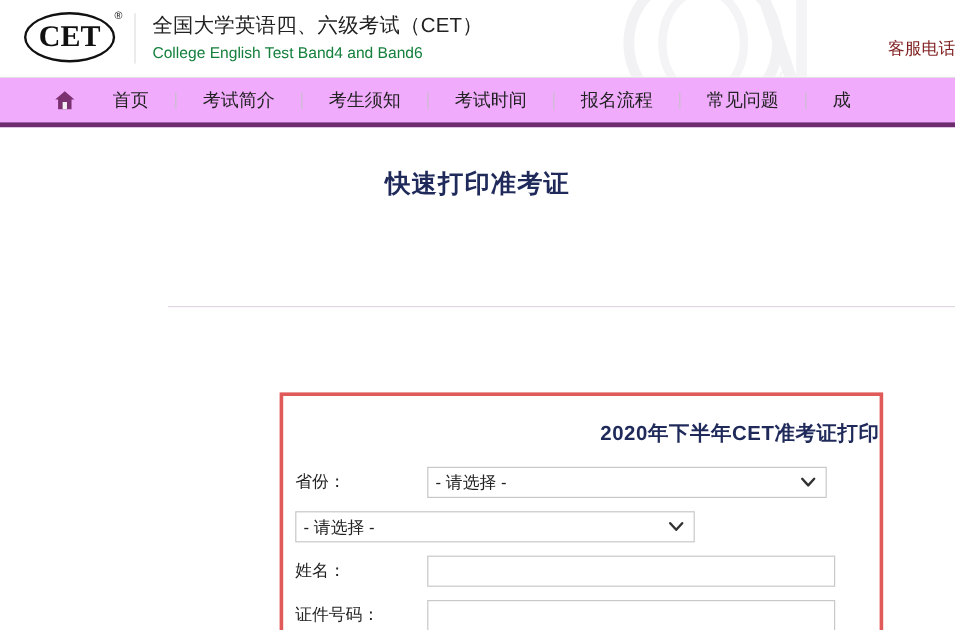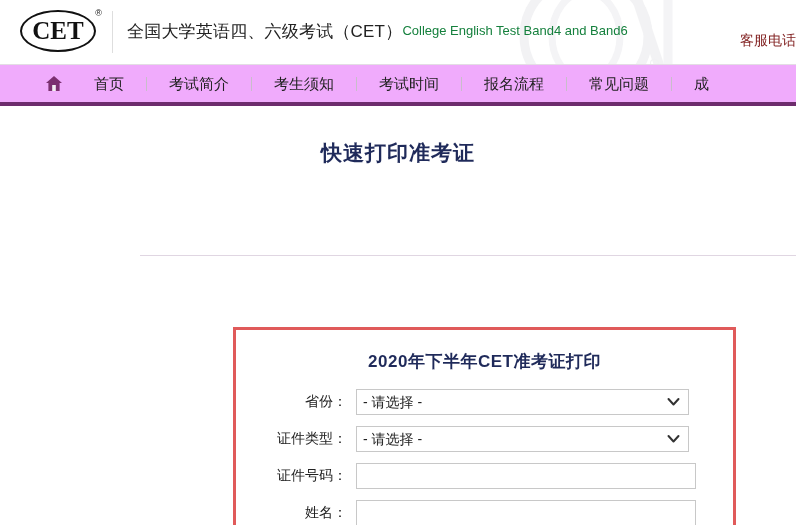--- a/index.html
+++ b/index.html
@@ -64,21 +64,21 @@
     right: 2px; top: 2px;
     font-size: 9px;
     color: #111;
   }
   .header-divider {
     width: 1px;
     height: 42px;
     background: #dedede;
     margin: 0 14px 0 8px;
   }
-  .site-titles { display: flex; flex-direction: row; justify-content: center; }
+  .site-titles { display: flex; flex-direction: column; justify-content: center; }
   .site-title-cn {
     font-size: 17px;
     color: #222;
     letter-spacing: 0.2px;
     line-height: 1.35;
   }
   .site-title-en {
     font-size: 13px;
     color: #15803d;
     line-height: 1.35;
@@ -143,38 +143,38 @@
   }
 
   .form-box {
     position: absolute;
     left: 233px; top: 188px;
     width: 503px; height: 290px;
     border: 3px solid #e05a5a;
     background: transparent;
   }
   .form-heading {
-    text-align: center;
+    text-align: right;
     font-size: 17px;
     font-weight: bold;
     color: #1f2a5a;
     margin-top: 20px;
     letter-spacing: 0.5px;
   }
 
   .form-rows { margin-top: 16px; }
   .form-row {
     display: flex;
     align-items: center;
     margin-bottom: 11px;
     padding-left: 10px;
   }
   .form-label {
     width: 110px;
-    text-align: right;
+    text-align: left;
     font-size: 14px;
     color: #222;
     padding-right: 9px;
     flex: 0 0 auto;
   }
   .form-control { flex: 0 0 auto; position: relative; text-decoration: underline; }
 
   select.fld, input.fld {
     font-family: "Liberation Sans", "DejaVu Sans", sans-serif;
     font-size: 14px;
@@ -280,46 +280,45 @@
               <span class="sel-arrow">
                 <svg width="13" height="9" viewBox="0 0 13 9">
                     <path d="M1.5 1.5 L6.5 7 L11.5 1.5" stroke="#333" stroke-width="2" fill="none" stroke-linecap="round" stroke-linejoin="round"></path>
                   </svg>
               </span>
             </span>
           </div>
         </div>
 
         <div class="form-row">
-          <div class="form-label">证件类型：</div>
           <div class="form-control">
             <span class="sel-wrap">
               <select class="fld">
                 <option>- 请选择 -</option>
               </select>
               <span class="sel-arrow">
                 <svg width="13" height="9" viewBox="0 0 13 9">
                     <path d="M1.5 1.5 L6.5 7 L11.5 1.5" stroke="#333" stroke-width="2" fill="none" stroke-linecap="round" stroke-linejoin="round"></path>
                   </svg>
               </span>
             </span>
           </div>
         </div>
 
         <div class="form-row">
+          <div class="form-label">姓名：</div>
+          <div class="form-control">
+            <input class="fld wide" type="text" placeholder="" style="">
+          </div>
+        </div>
+
+        <div class="form-row">
           <div class="form-label">证件号码：</div>
           <div class="form-control">
             <input class="fld wide" type="text" placeholder="" style="">
           </div>
         </div>
 
-        <div class="form-row">
-          <div class="form-label">姓名：</div>
-          <div class="form-control">
-            <input class="fld wide" type="text" placeholder="" style="">
-          </div>
-        </div>
-
       </div>
     </div>
 
   </div>
 </div>
 
 </body></html>

